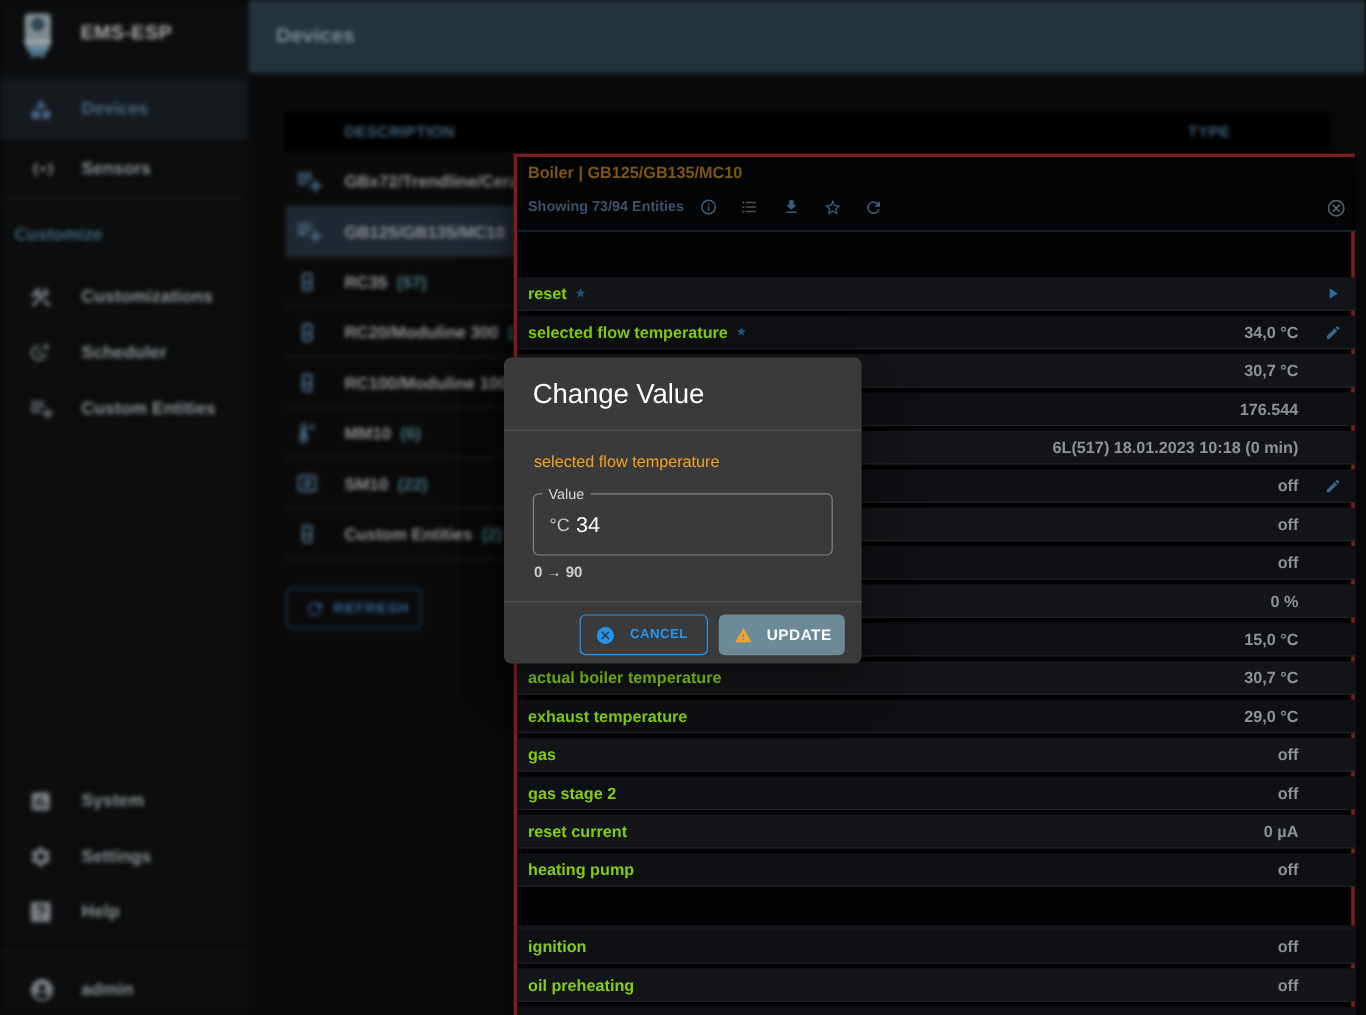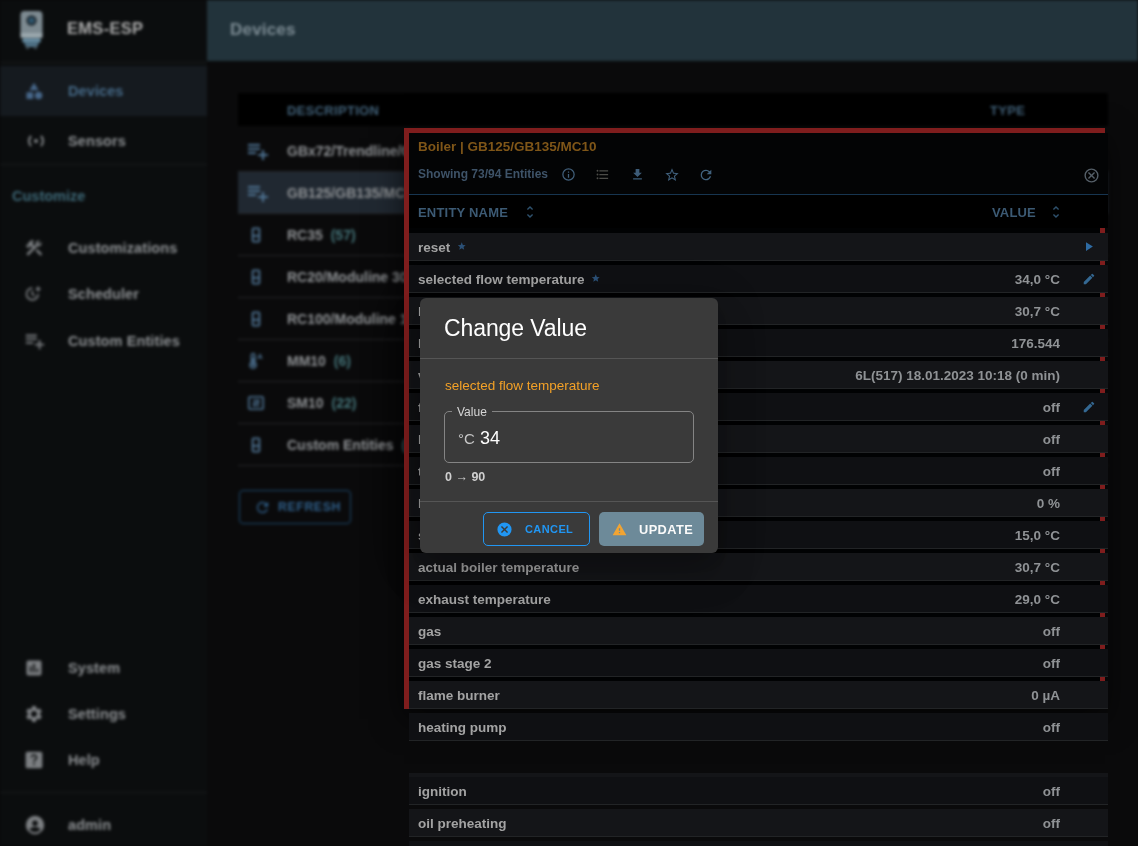--- a/index.html
+++ b/index.html
@@ -16,23 +16,23 @@
   .mtext { position:absolute; left:68px; top:50%; transform:translateY(-50%); font-size:14.5px; font-weight:bold; color:#8e9194; letter-spacing:.1px; }
   .micon { position:absolute; left:24px; top:50%; transform:translateY(-50%); }
   .dvd { position:absolute; left:0; width:207px; height:1px; background:#191b1d; }
   
   .dthead { position:absolute; left:238px; top:93px; width:870px; height:33px; background:#000; }
   .drow { position:absolute; left:238px; width:870px; height:42px; border-bottom:1px solid #242628; }
   .drow .nm { position:absolute; left:49px; top:50%; transform:translateY(-50%); font-size:14px; font-weight:bold; color:#8f9295; }
   .drow .ct { color:#45757a; font-weight:bold; margin-left:4px; }
   .drow svg { position:absolute; left:8px; top:50%; transform:translateY(-50%); }
   
-  #epanel { position:absolute; left:404px; top:128px; width:701px; height:581px; background:#010203; border:5px solid #7f1d1d; filter:blur(0.4px); box-shadow:0 10px 30px rgba(0,0,0,0.65); }
+  #epanel { position:absolute; left:428px; top:128px; width:701px; height:719px; background:#010203; border:3px solid #7f1d1d; filter:blur(0.4px); box-shadow:0 10px 30px rgba(0,0,0,0.65); }
   .erow { position:absolute; left:0px; width:699px; height:28px; border-bottom:1px solid #222426; }
-  .erow .en { position:absolute; left:9px; top:50%; transform:translateY(-50%); font-size:13.5px; font-weight:bold; color:#a3a3a3; white-space:nowrap; }
+  .erow .en { position:absolute; left:9px; top:50%; transform:translateY(-50%); font-size:13.5px; font-weight:bold; color:#84cc16; white-space:nowrap; }
   .erow .ev { position:absolute; right:48px; top:50%; transform:translateY(-50%); font-size:13.5px; font-weight:bold; color:#8f9295; }
   
   #dlg { position:absolute; left:420px; top:298px; width:298px; height:255px; background:#3a3a3a; border-radius:6px; box-shadow:0 11px 15px -7px rgba(0,0,0,.2), 0 24px 38px 3px rgba(0,0,0,.14), 0 9px 46px 8px rgba(0,0,0,.12); }
 </style>
 </head>
 <body>
 <div id="base">
     <div class="in">
   <div class="content"></div>
   <div class="appbar">
@@ -199,30 +199,20 @@
     <svg class="abs" style="left:255px;top:34px;" width="16" height="16" viewBox="0 0 24 24">
         <path fill="#40607c" d="M22 9.24l-7.19-.62L12 2 9.19 8.63 2 9.24l5.46 4.73L5.82 21 12 17.27 18.18 21l-1.63-7.03L22 9.24zM12 15.4l-3.76 2.27 1-4.28-3.32-2.88 4.38-.38L12 6.1l1.71 4.04 4.38.38-3.32 2.88 1 4.28L12 15.4z"></path>
       </svg>
     <svg class="abs" style="left:289px;top:34px;" width="16" height="16" viewBox="0 0 24 24">
         <path fill="#41627e" d="M17.65 6.35A7.96 7.96 0 0 0 12 4a8 8 0 1 0 7.73 10h-2.08A6 6 0 1 1 12 6c1.66 0 3.14.69 4.22 1.78L13 11h7V4l-2.35 2.35z"></path>
       </svg>
     <svg class="abs" style="left:674px;top:34px;" width="17" height="17" viewBox="0 0 24 24">
         <path fill="#555f68" d="M12 2a10 10 0 1 0 0 20 10 10 0 0 0 0-20zm0 18a8 8 0 1 1 0-16 8 8 0 0 1 0 16zm3.59-13L12 10.59 8.41 7 7 8.41 10.59 12 7 15.59 8.41 17 12 13.41 15.59 17 17 15.59 13.41 12 17 8.41 15.59 7z"></path>
       </svg>
   </div>
-  <div class="abs" style="left:0px;top:62px;width:699px;height:33px;background:#000;">
-    <div class="abs" style="left:9px;top:50%;transform:translateY(-50%);font-size:13px;font-weight:bold;color:#3c5a74;letter-spacing:.2px;">ENTITY NAME</div>
-    <svg class="abs" style="left:113px;top:9px;" width="16" height="16" viewBox="0 0 24 24">
-        <path fill="#2e516d" d="M12 5.83L15.17 9l1.41-1.41L12 3 7.41 7.59 8.83 9 12 5.83zm0 12.34L8.83 15l-1.41 1.41L12 21l4.59-4.59L15.17 15 12 18.17z"></path>
-      </svg>
-    <div class="abs" style="right:72px;top:50%;transform:translateY(-50%);font-size:13px;font-weight:bold;color:#3c5a74;letter-spacing:.2px;">VALUE</div>
-    <svg class="abs" style="left:639px;top:9px;" width="16" height="16" viewBox="0 0 24 24">
-        <path fill="#2e516d" d="M12 5.83L15.17 9l1.41-1.41L12 3 7.41 7.59 8.83 9 12 5.83zm0 12.34L8.83 15l-1.41 1.41L12 21l4.59-4.59L15.17 15 12 18.17z"></path>
-      </svg>
-  </div>
   <div id="erows">
       <div class="erow" style="top:100px;background:#141518;">
         <div class="en">reset <svg width="9.5" height="9.5" viewBox="0 0 24 24" style="vertical-align:0px;margin-left:3px;">
             <path fill="#2b5076" d="M12 17.27L18.18 21l-1.64-7.03L22 9.24l-7.19-.61L12 2 9.19 8.63 2 9.24l5.46 4.73L5.82 21z"></path>
           </svg></div>
         <svg class="abs" style="right:12px;top:6px;" width="15" height="15" viewBox="0 0 24 24">
           <path fill="#2e6ba3" d="M8 5v14l11-7z"></path>
         </svg>
       </div>
       <div class="erow" style="top:132px;background:#0f1013;">
@@ -279,21 +269,21 @@
       </div>
       <div class="erow" style="top:484px;background:#141518;">
         <div class="en">gas</div>
         <div class="ev">off</div>
       </div>
       <div class="erow" style="top:516px;background:#0f1013;">
         <div class="en">gas stage 2</div>
         <div class="ev">off</div>
       </div>
       <div class="erow" style="top:548px;background:#141518;">
-        <div class="en">flame burner</div>
+        <div class="en">reset current</div>
         <div class="ev">0 µA</div>
       </div>
       <div class="erow" style="top:580px;background:#0f1013;">
         <div class="en">heating pump</div>
         <div class="ev">off</div>
       </div>
       <div class="erow" style="top:612px;background:#141518;margin-top:28px;">
         <div class="en">fan</div>
         <div class="ev">off</div>
       </div>

